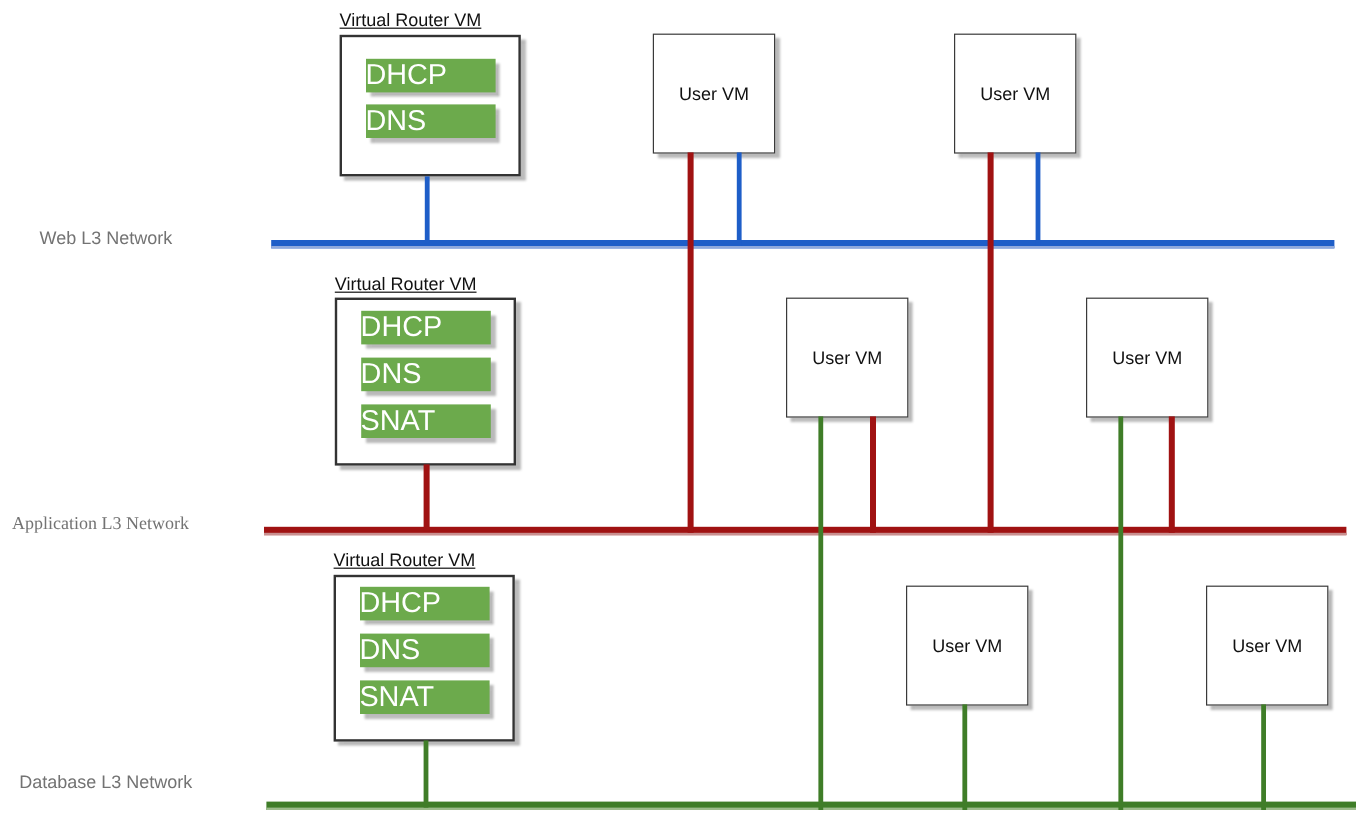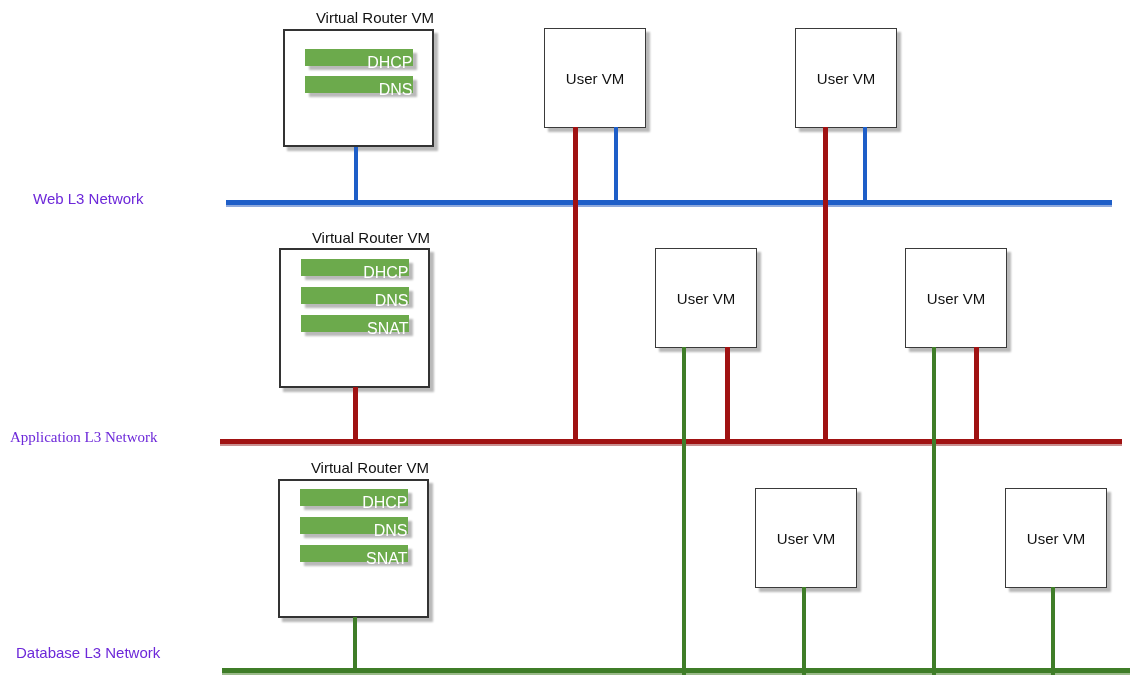--- a/index.html
+++ b/index.html
@@ -11,31 +11,31 @@
   .hline{position:absolute;height:5px;z-index:2;}
   .hline.web{background:var(--web);border-bottom:2px solid #8fa9dc;}
   .hline.app{background:var(--app);border-bottom:2px solid #c99090;}
   .hline.db{background:var(--db);border-bottom:2px solid #9cbb8b;}
   
   .vline{position:absolute;z-index:3;}
   .vline.blue{background:var(--web);width:4px;}
   .vline.red{background:var(--app);width:5px;}
   .vline.green{background:var(--db);width:4px;}
   
-  .netlabel{position:absolute;font-size:15px;color:#6d28d9;white-space:nowrap;z-index:5;text-align:right;}
-  .vrtitle{position:absolute;font-size:15px;color:#111;text-align:right;white-space:nowrap;z-index:5;}
+  .netlabel{position:absolute;font-size:15px;color:#737373;white-space:nowrap;z-index:5;text-align:right;}
+  .vrtitle{position:absolute;font-size:15px;color:#111;text-align:left;white-space:nowrap;z-index:5;text-decoration:underline;}
   
   .vrbox{
     position:absolute;box-sizing:border-box;background:#fff;border:2px solid #333;
     box-shadow:4px 4px 2px #b9b9b9;z-index:2;
     display:flex;flex-direction:column;align-items:center;
   }
   .badge{
-    width:108px;height:17px;background:var(--badge);color:#fff;
-    font-size:16px;line-height:28px;text-align:right;
+    width:108px;height:28px;background:var(--badge);color:#fff;
+    font-size:24px;line-height:28px;text-align:left;
     box-shadow:4px 4px 2px #b9b9b9;flex:none;
   }
   
   .uvm{
     position:absolute;box-sizing:border-box;background:#fff;border:1px solid #3a3a3a;
     box-shadow:4px 4px 2px #b9b9b9;z-index:2;
     display:flex;align-items:center;justify-content:center;
     font-size:15px;color:#111;
   }
 </style>

